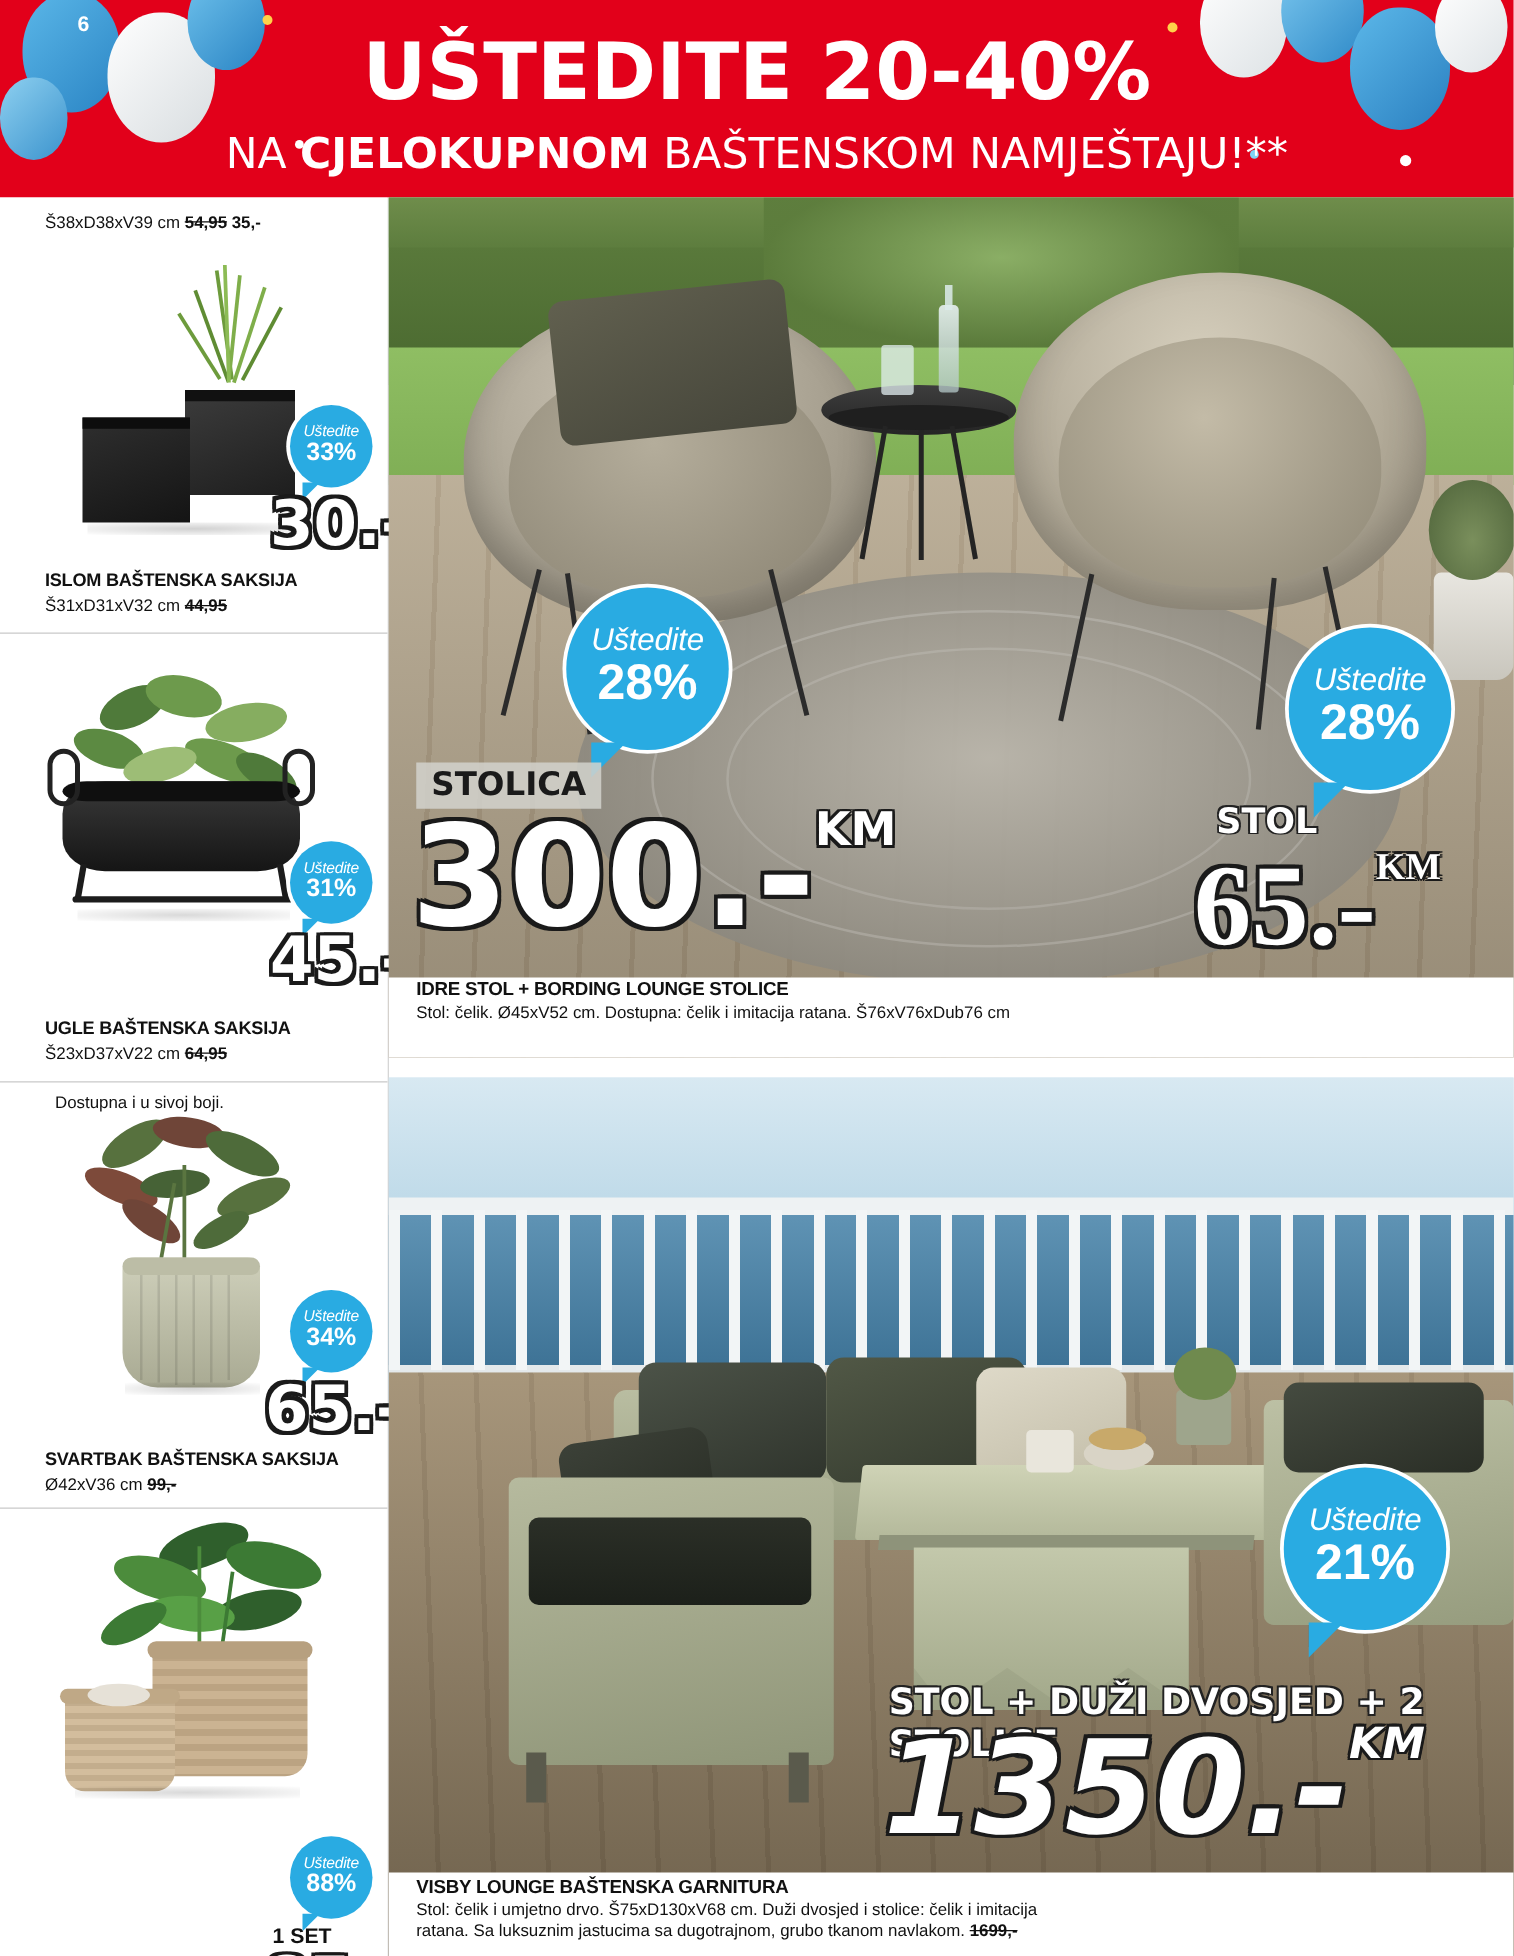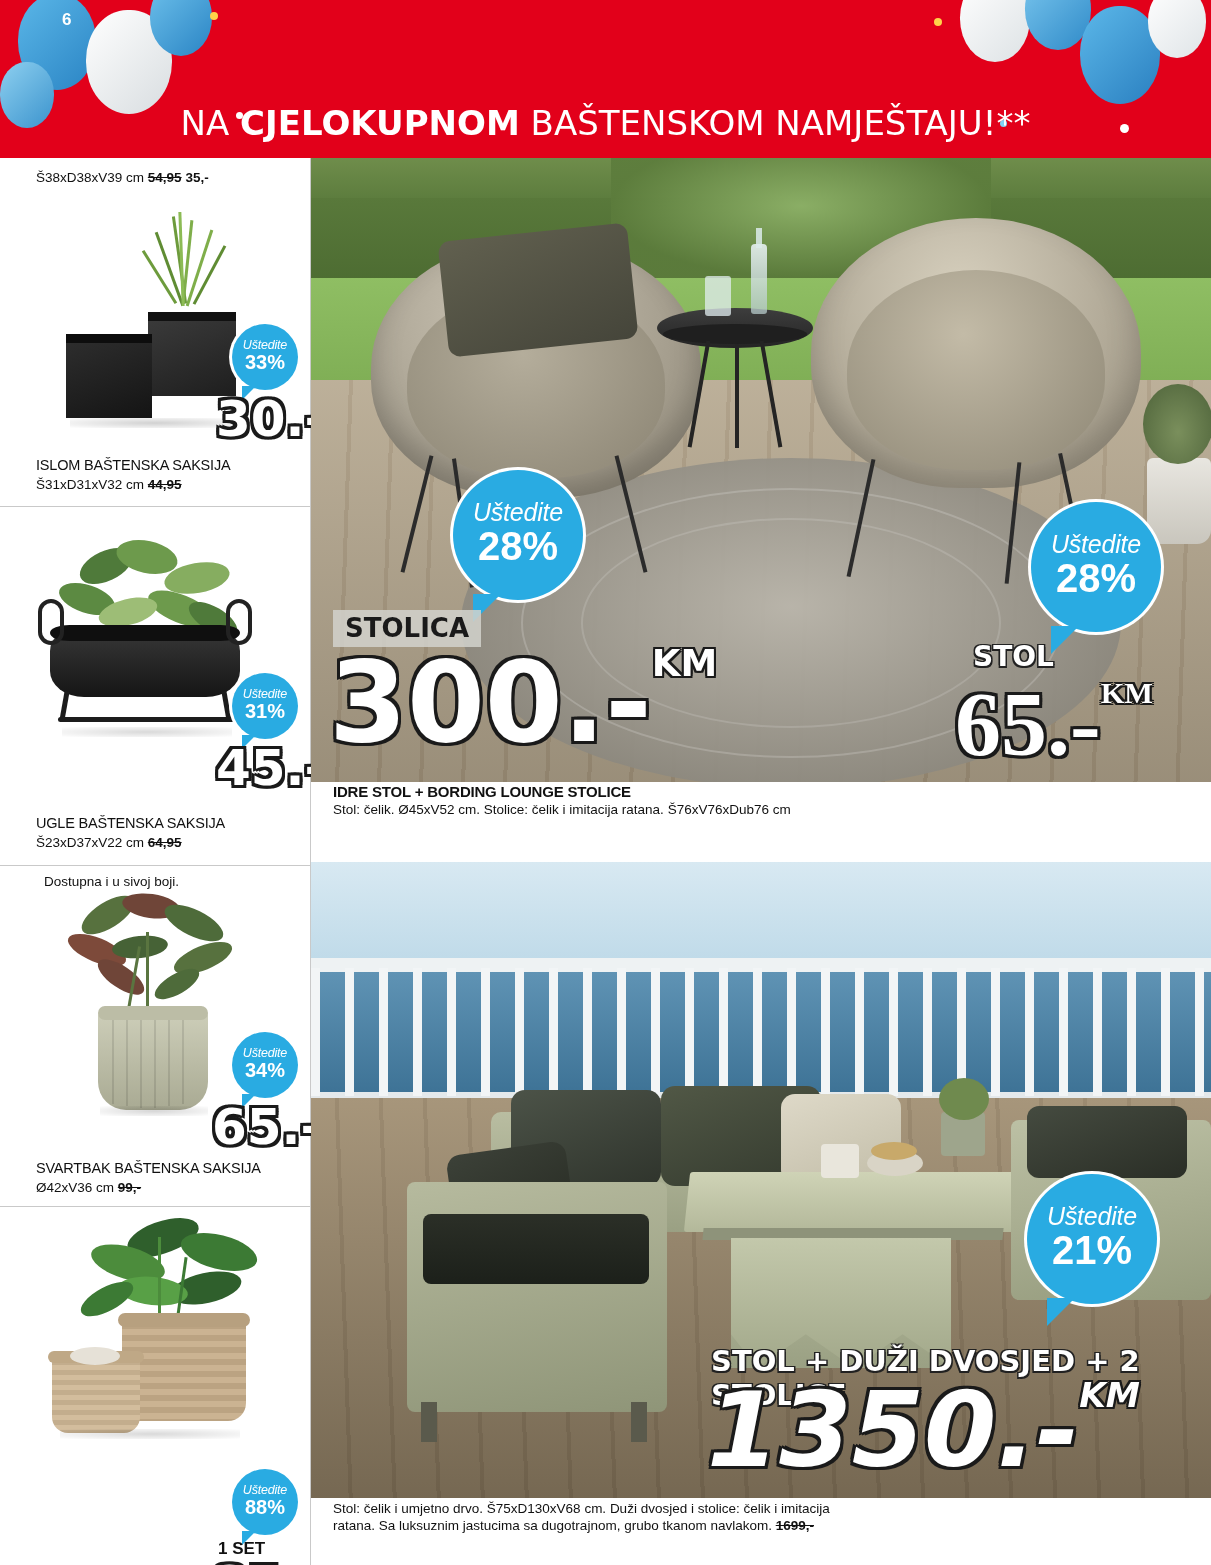--- a/index.html
+++ b/index.html
@@ -48,21 +48,21 @@
   .balloon:after{
     content:""; position:absolute; left:50%; bottom:-7px;
     width:0;height:0; margin-left:-5px;
     border-left:5px solid transparent;border-right:5px solid transparent;
   }
 
   
   .left-col { position:absolute; left:0; top:158px; width:310px; height:1407px; background:#fff; }
 
   .prod-title {
-    font-size:14.5px; font-weight:normal; color:#111; letter-spacing:-0.2px;
+    font-size:14.5px; font-weight:bold; color:#111; letter-spacing:-0.2px;
   }
   .prod-sub { font-size:13.5px; color:#111; }
   .prod-sub b { font-weight:bold; }
   .strike { text-decoration: line-through; font-weight:bold; }
 
   
   .bubble {
     position:absolute;
     width:66px;height:66px;border-radius:50%;
     background:#29abe2; color:#fff; text-align:center;
@@ -153,20 +153,21 @@
   <div class="balloon" style="left:1080px;top:6px;width:80px;height:98px;background:linear-gradient(135deg,#5cb8e9,#2a7fc0);"></div>
   <div class="balloon" style="left:1148px;top:-14px;width:58px;height:72px;background:linear-gradient(135deg,#ffffff,#dfe4e7);"></div>
 
   <div class="confetti" style="left:210px;top:12px;width:8px;height:8px;background:#ffd24a;"></div>
   <div class="confetti" style="left:236px;top:112px;width:7px;height:7px;background:#ffffff;"></div>
   <div class="confetti" style="left:934px;top:18px;width:8px;height:8px;background:#ffd24a;"></div>
   <div class="confetti" style="left:1000px;top:120px;width:7px;height:7px;background:#7fd3f5;"></div>
   <div class="confetti" style="left:1120px;top:124px;width:9px;height:9px;background:#ffffff;"></div>
 
   <div class="page-num">6</div>
+  <div class="banner-title">UŠTEDITE 20-40%</div>
   <div class="banner-sub"><span>NA </span><b>CJELOKUPNOM</b><span> BAŠTENSKOM NAMJEŠTAJU!**</span></div>
 </div>
 
 <div class="vdiv"></div>
 
 <div class="left-col">
 
   <div style="position:absolute;left:0;top:0;width:310px;height:345px;">
     <div class="prod-sub" style="position:absolute;left:36px;top:12px;">
       <span>Š38xD38xV39 cm</span>
@@ -387,21 +388,21 @@
   </div>
   <div class="label-plain" style="left:662px;top:482px;font-size:28px;">STOL</div>
   <div class="price" style="left:644px;top:520px;font-size:92px;font-family:Liberation Serif, serif;">
     <span class="num">65</span><span class="num">.-</span><span class="km">KM</span>
   </div>
 </div>
 
 <div style="position:absolute;left:311px;top:782px;width:900px;height:64px;background:#ffffff;">
   <div class="desc" style="left:0;top:0;width:900px;">
     <div class="t" style="padding-left:22px;">IDRE STOL + BORDING LOUNGE STOLICE</div>
-    <div style="padding-left:22px;">Stol: čelik. Ø45xV52 cm. Stolice: čelik i imitacija ratana. Š76xV76xDub76 cm</div>
+    <div style="padding-left:22px;">Stol: čelik. Ø45xV52 cm. Dostupna: čelik i imitacija ratana. Š76xV76xDub76 cm</div>
   </div>
 </div>
 
 <div class="photo" style="left:311px;top:862px;width:900px;height:703px;background:linear-gradient(180deg,#cfe3ef 0%,#9dc6dd 22%,#8bb7cf 34%,#a89478 48%,#8c7a60 100%);">
 
   <div style="position:absolute;left:0;top:0;width:900px;height:130px;background:linear-gradient(180deg,#d8e9f2,#b8d6e6);"></div>
   <div style="position:absolute;left:0;top:110px;width:900px;height:120px;background:linear-gradient(180deg,#5f93b4,#3e7396);"></div>
 
   <div style="position:absolute;left:0;top:96px;width:900px;height:14px;background:#eef2f3;"></div>
   <div style="position:absolute;left:0;top:230px;width:900px;height:12px;background:#e4e9eb;"></div>
@@ -442,19 +443,20 @@
   </div>
 
   <div class="label-plain" style="left:400px;top:482px;font-size:29px;letter-spacing:0px;">STOL + DUŽI DVOSJED + 2 STOLICE</div>
 
   <div class="price" style="left:396px;top:516px;font-size:104px;font-style:italic;">
     <span class="num">1350</span><span class="num">.-</span><span class="km">KM</span>
   </div>
 
   <div style="position:absolute;left:0;top:636px;width:900px;height:67px;background:#ffffff;">
     <div class="desc" style="left:0;top:2px;width:900px;">
+      <div class="t" style="padding-left:22px;">VISBY LOUNGE BAŠTENSKA GARNITURA</div>
       <div style="padding-left:22px;">Stol: čelik i umjetno drvo. Š75xD130xV68 cm. Duži dvosjed i stolice: čelik i imitacija</div>
       <div style="padding-left:22px;">
         <span>ratana. Sa luksuznim jastucima sa dugotrajnom, grubo tkanom navlakom. </span><span class="strike">1699,-</span>
       </div>
     </div>
   </div>
 </div>
 
 </body></html>

